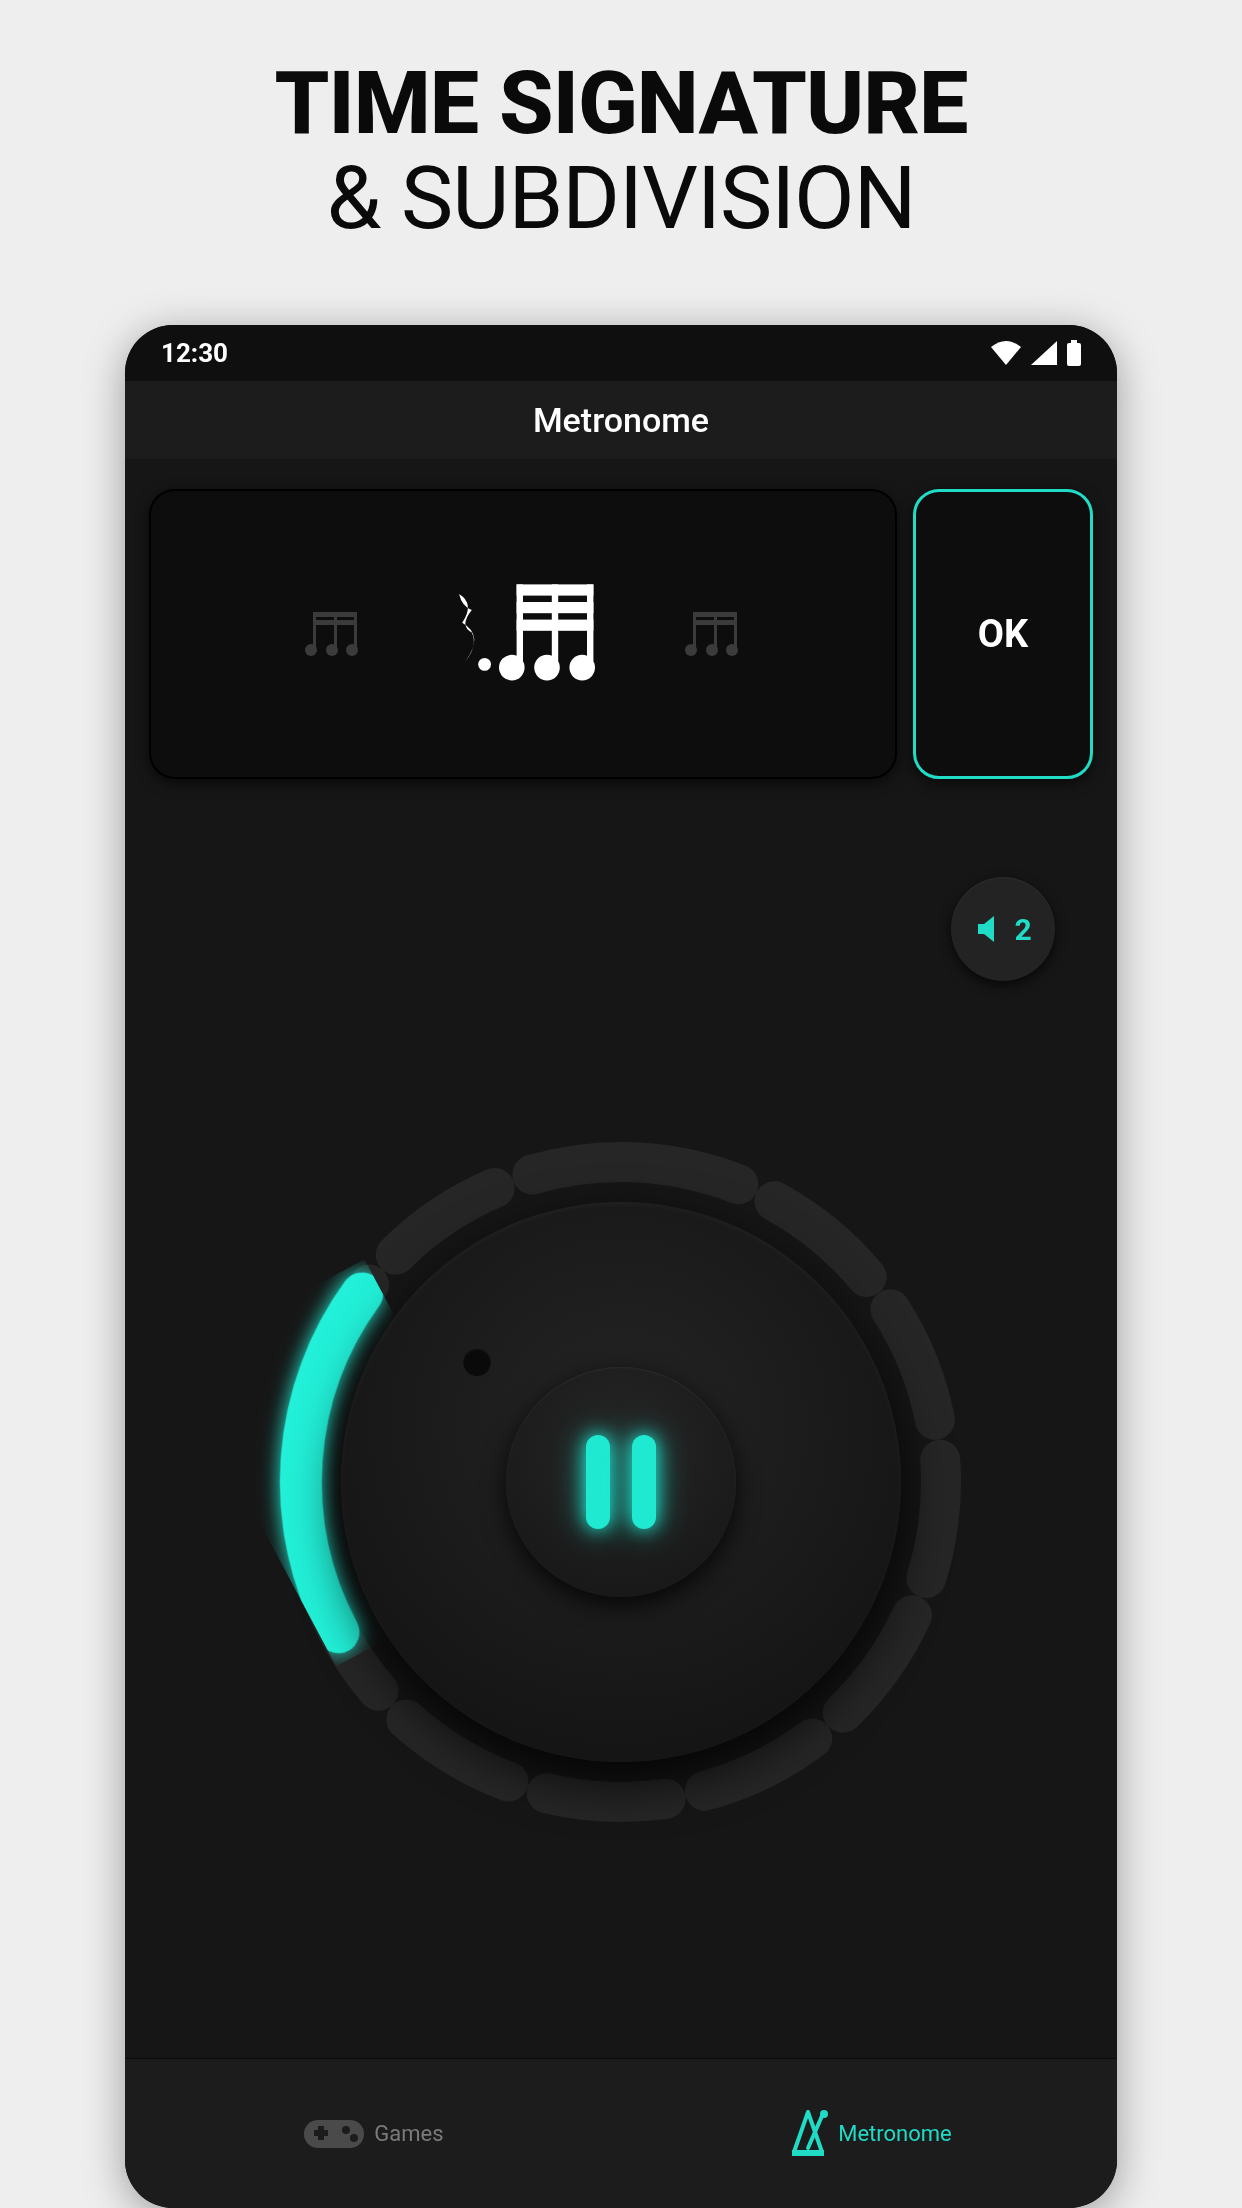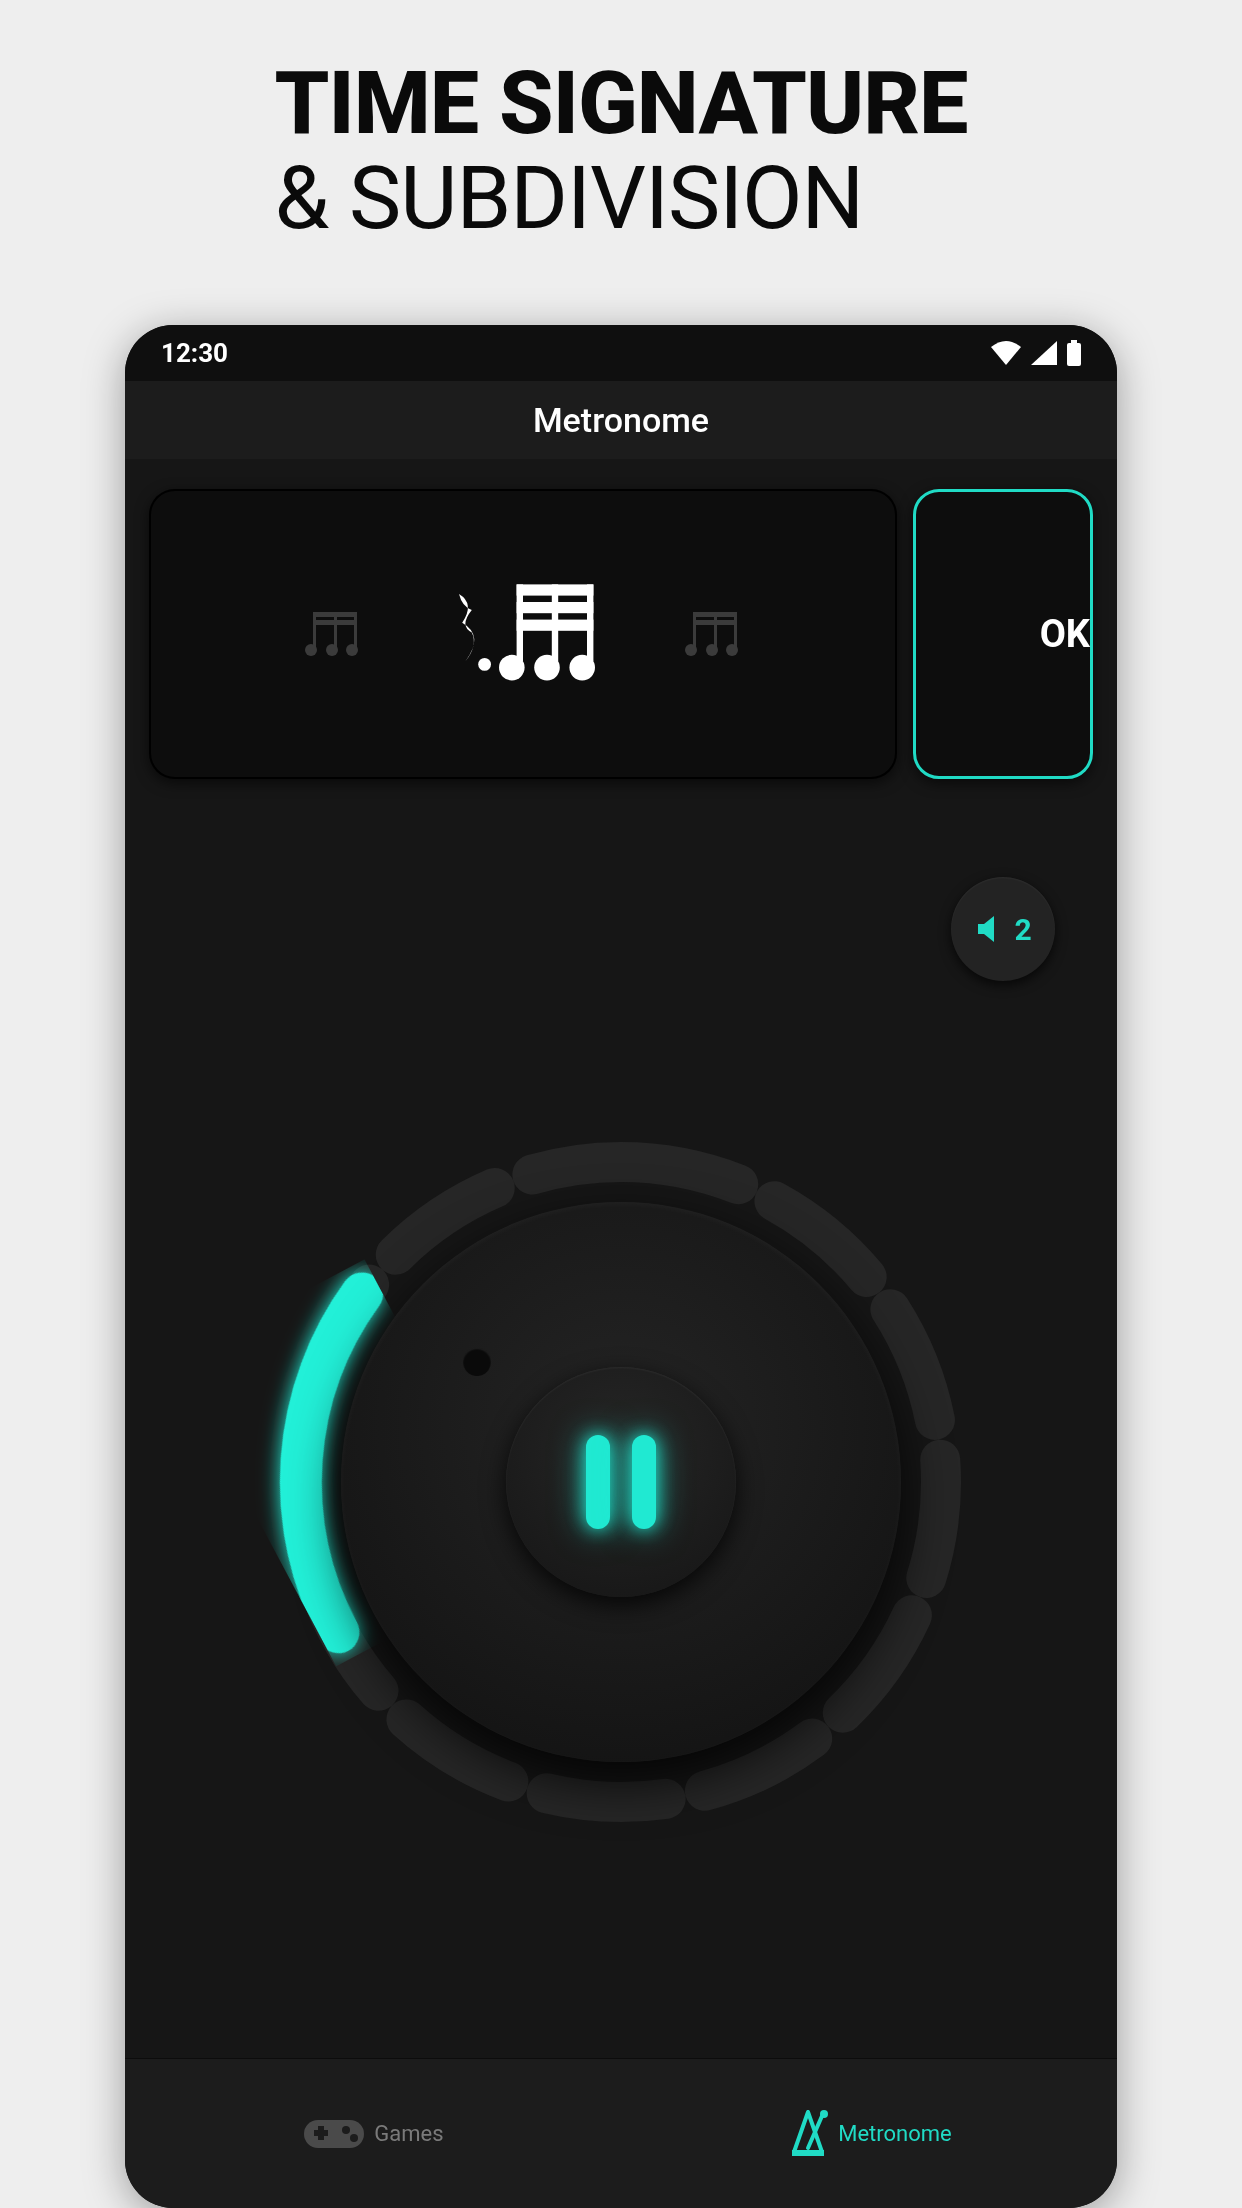--- a/index.html
+++ b/index.html
@@ -8,21 +8,21 @@
     height: 2208px;
     background: #eeeeee;
     font-family: -apple-system, BlinkMacSystemFont, "Segoe UI", Roboto, sans-serif;
     display: flex;
     flex-direction: column;
     align-items: center;
     overflow: hidden;
   }
   .promo-title {
     margin-top: 55px;
-    text-align: left;
+    text-align: center;
     font-weight: 800;
     font-size: 88px;
     line-height: 1.08;
     letter-spacing: -1px;
     color: #0a0a0a;
   }
   .promo-subtitle {
     font-weight: 400;
   }
   .phone {
@@ -88,21 +88,21 @@
   .ok-button {
     width: 180px;
     background: #0d0d0d;
     border: 3px solid #20dbc5;
     border-radius: 26px;
     color: #fff;
     font-size: 38px;
     font-weight: 700;
     display: flex;
     align-items: center;
-    justify-content: flex-end;
+    justify-content: center;
     box-shadow: 0 4px 14px rgba(0,0,0,0.6);
     cursor: pointer;
   }
   .dial-area {
     flex: 1;
     position: relative;
   }
   .volume-badge {
     position: absolute;
     top: 98px;

